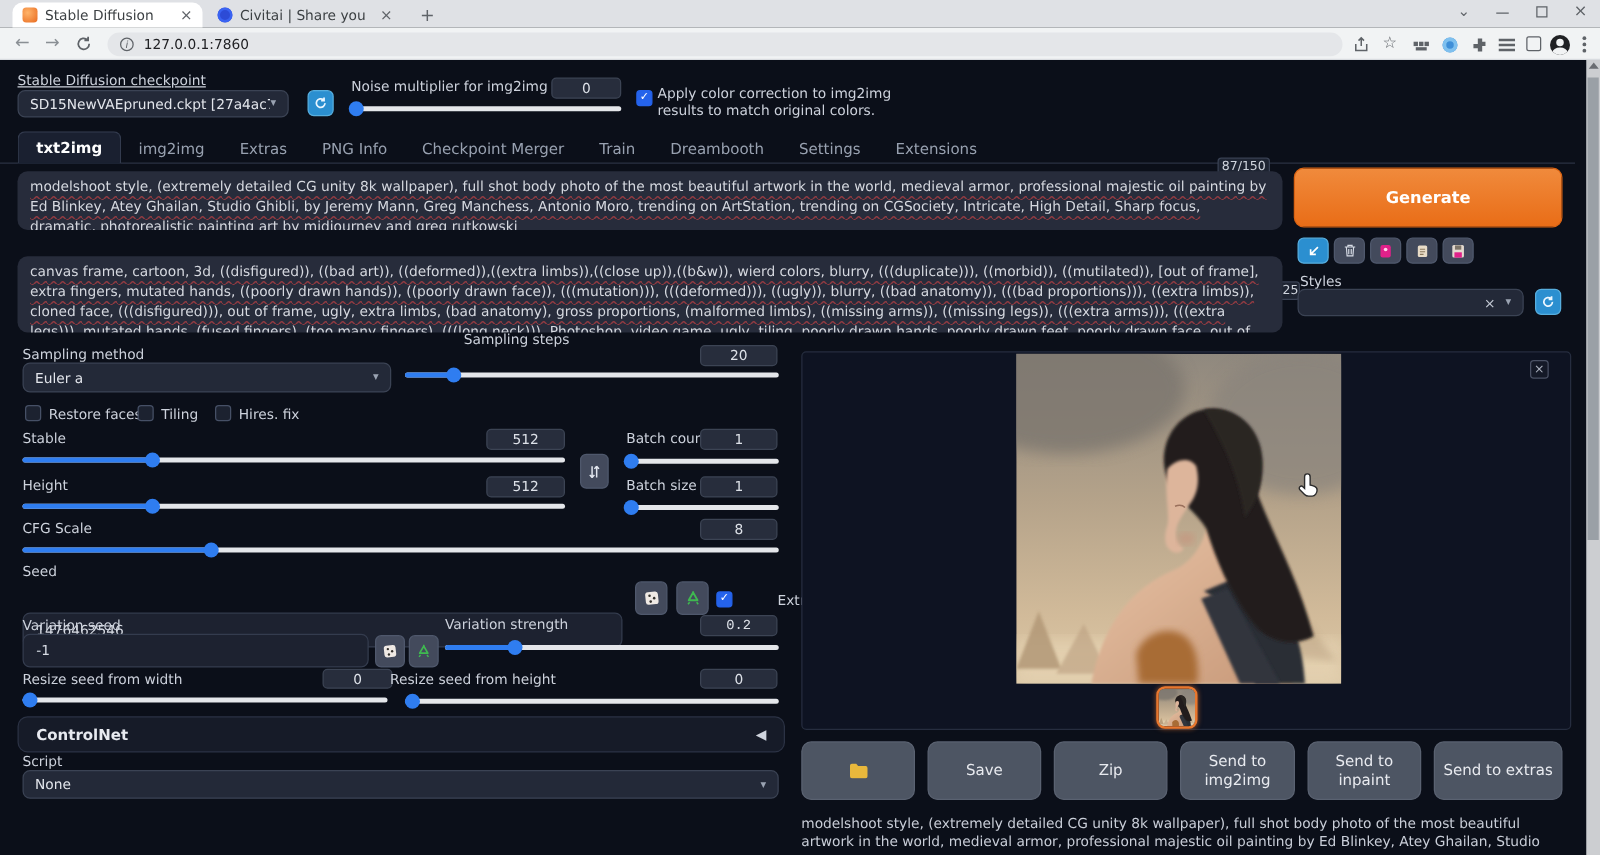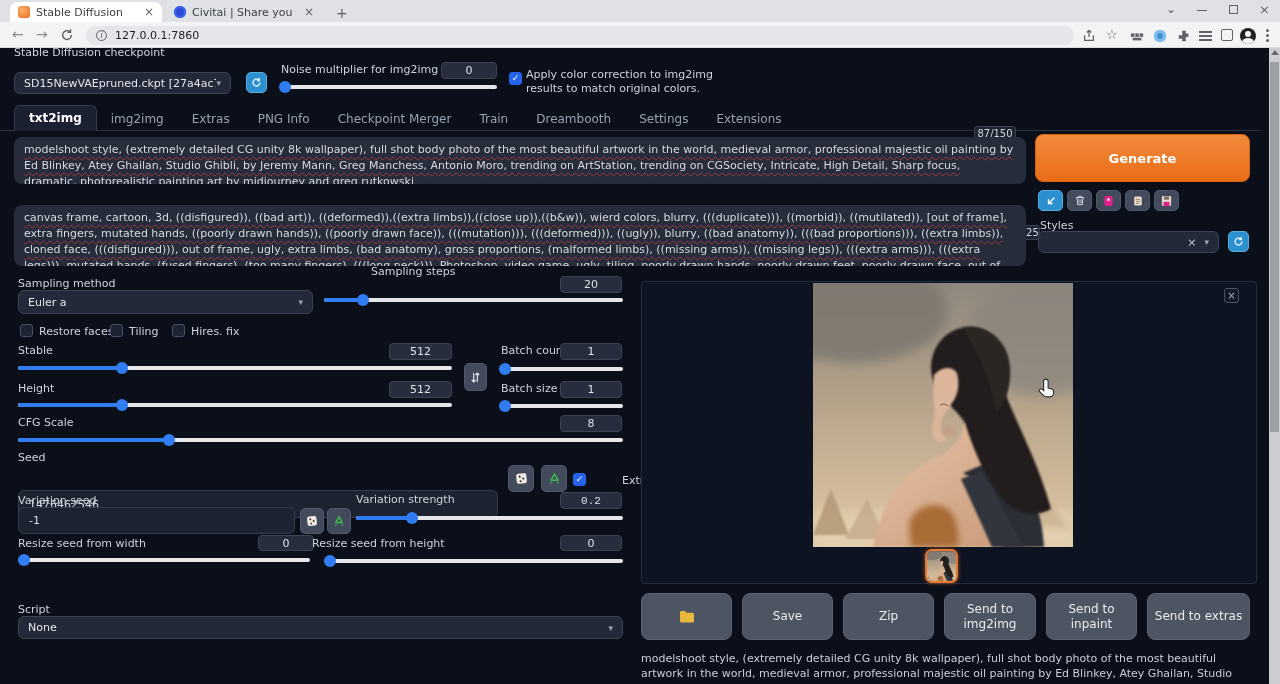--- a/index.html
+++ b/index.html
@@ -124,21 +124,21 @@
   <div class="abs dots3" style="left:1266px;top:29px;">
       <i></i>
       <i></i>
       <i></i>
     </div>
 
   <div class="abs scrollbar"></div>
   <div class="abs sb-up"></div>
   <div class="abs sb-thumb"></div>
 
-  <div class="abs lbl" style="left:14px;top:46px;">Stable Diffusion checkpoint</div>
+  <div class="abs lbl" style="left:14px;top:58px;text-decoration:underline;">Stable Diffusion checkpoint</div>
   <div class="abs dd" style="left:14px;top:72px;width:217px;height:22px;">
     <span style="overflow:hidden;white-space:nowrap;">SD15NewVAEpruned.ckpt [27a4ac756c]</span>
     <span class="caret">▾</span>
   </div>
   <div class="abs bluebtn" style="left:246px;top:72px;width:21px;height:21px;">
     <svg width="11" height="11" viewBox="0 0 16 16">
         <path d="M13 8a5 5 0 1 1-1.7-3.7M12 1.5V5H8.6" stroke="#eaf6ff" stroke-width="2" fill="none"></path>
       </svg>
   </div>
   <div class="abs lbl" style="left:281px;top:63px;">Noise multiplier for img2img</div>
@@ -322,20 +322,24 @@
     <span class="sl-fill" style="width:2%;"></span>
       <span class="sl-handle" style="left:2%;"></span>
   </div>
   <div class="abs lbl" style="left:312px;top:537px;">Resize seed from height</div>
   <div class="abs numbox" style="left:560px;top:535px;width:62px;height:16px;">0</div>
   <div class="abs slider" style="left:324px;top:559px;width:299px;">
     <span class="sl-fill" style="width:2%;"></span>
       <span class="sl-handle" style="left:2%;"></span>
   </div>
 
+  <div class="abs accordion">
+    <span>ControlNet</span>
+    <span class="arr">◀</span>
+  </div>
 
   <div class="abs lbl" style="left:18px;top:603px;">Script</div>
   <div class="abs dd" style="left:18px;top:616px;width:605px;height:23px;">
     <span>None</span>
     <span class="caret">▾</span>
   </div>
 
   <div class="abs gallery"></div>
 
   <svg class="abs" style="left:813px;top:283px;" width="260" height="264">

